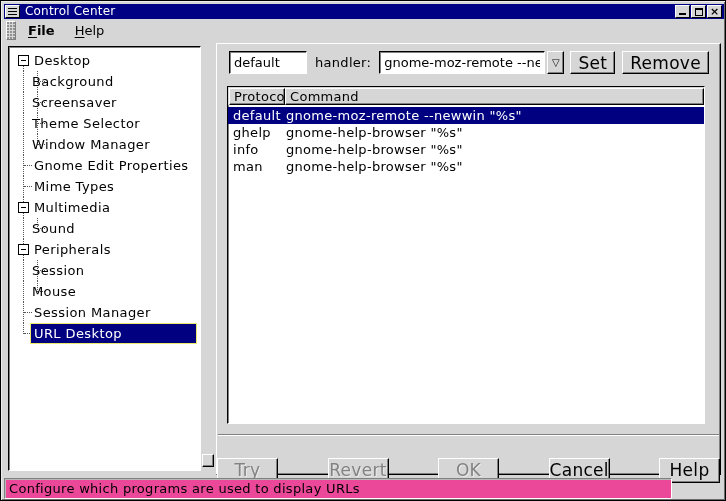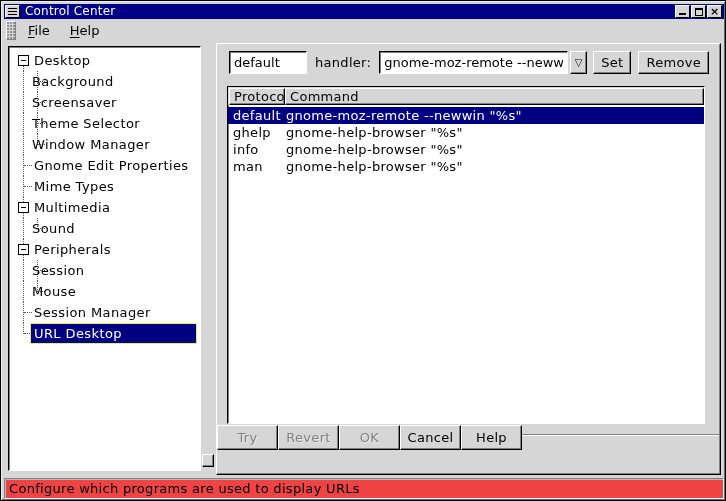--- a/index.html
+++ b/index.html
@@ -54,21 +54,21 @@
     display: flex; align-items: center;
   }
   .menubar-grip {
     width: 10px; height: 19px; margin-left: 2px;
     border: 1px solid; border-color: #fff #808080 #808080 #fff;
     background-color: #d6d6d6;
     background-image: radial-gradient(circle at 1px 1px, #909090 40%, rgba(0,0,0,0) 45%);
     background-size: 3px 3px;
   }
   .menu-item { padding: 2px 6px; margin-left: 8px; color: #000; }
-  .menu-item:first-of-type { margin-left: 6px; }
+  .menu-item:first-of-type { margin-left: 6px; font-weight: bold; }
   .menu-item u { text-decoration: underline; text-underline-offset: 2px; }
   
   .tree-panel {
     position: absolute; left: 7px; top: 45px; width: 193px; height: 425px;
     background: #fff;
     border: 1px solid; border-color: #000 #fff #fff #000;
     box-shadow: inset 1px 1px 0 #808080;
     padding-top: 3px;
     overflow: hidden;
   }
@@ -118,21 +118,21 @@
     font-size: 13px; padding: 1px 4px; outline: none;
   }
   .protocol-entry { width: 78px; flex: 0 0 auto; }
   .handler-label { margin: 0 8px 0 8px; white-space: nowrap; letter-spacing: 0.3px; text-align: center; }
   .handler-entry { flex: 1 1 auto; min-width: 50px; }
   .btn {
     background: #d6d6d6; color: #000;
     border: 1px solid; border-color: #fff #000 #000 #fff;
     box-shadow: inset -1px -1px 0 #808080;
     font-family: "DejaVu Sans", "Liberation Sans", sans-serif;
-    font-size: 13px; letter-spacing: 0.3px;
+    font-size: 17px; letter-spacing: 0.3px;
     height: 23px; padding: 1px 7px; white-space: nowrap;
   }
   .combo-btn { width: 17px; padding: 0; margin-left: 2px; font-size: 10px; line-height: 19px; flex: 0 0 auto; }
   .set-btn { margin-left: 6px; flex: 0 0 auto; }
   .remove-btn { margin-left: 7px; flex: 0 0 auto; }
   
   .list-frame {
     position: absolute; left: 10px; top: 42px; width: 478px; height: 338px;
     background: #fff;
     border: 1px solid; border-color: #000 #fff #fff #000;
@@ -153,32 +153,32 @@
   .list-row { display: flex; height: 17px; line-height: 17px; font-size: 13px; letter-spacing: 0.3px; }
   .list-row .cell-proto { width: 58px; flex: 0 0 auto; padding-left: 5px; }
   .list-row .cell-cmd { flex: 1 1 auto; }
   .list-row.selected { background: #000080; color: #fff; }
   
   .separator {
     position: absolute; left: 1px; right: 1px; top: 390px; height: 2px;
     border-top: 1px solid #808080; border-bottom: 1px solid #fff;
   }
   .button-row {
-    position: absolute; left: 0; right: 0; top: 380px; height: 26px;
-    display: flex; justify-content: flex-start; align-items: center;
+    position: absolute; left: 0; right: 0; top: 413px; height: 26px;
+    display: flex; justify-content: space-between; align-items: center;
   }
   .action-btn { width: 61px; height: 25px; text-align: center; padding: 1px 0; }
   .action-btn.disabled { color: #828282; text-shadow: 1px 1px 0 #eaeaea; }
   
   .statusbar {
-    position: absolute; left: 3px; top: 477px; width: 720px; height: 21px;
+    position: absolute; left: 3px; top: 477px; width: 668px; height: 21px;
     border: 1px solid; border-color: #808080 #fff #fff #808080;
     box-shadow: inset 1px 1px 0 #b8b8b8;
     display: flex; align-items: center;
-    background: #ef4444;
+    background: #ec4899;
   }
   .statusbar span { padding-left: 4px; letter-spacing: 0.3px; }
 </style>
 </head>
 <body>
 
 <div class="window">
 
   <div class="titlebar">
     <div class="win-menu-btn">

